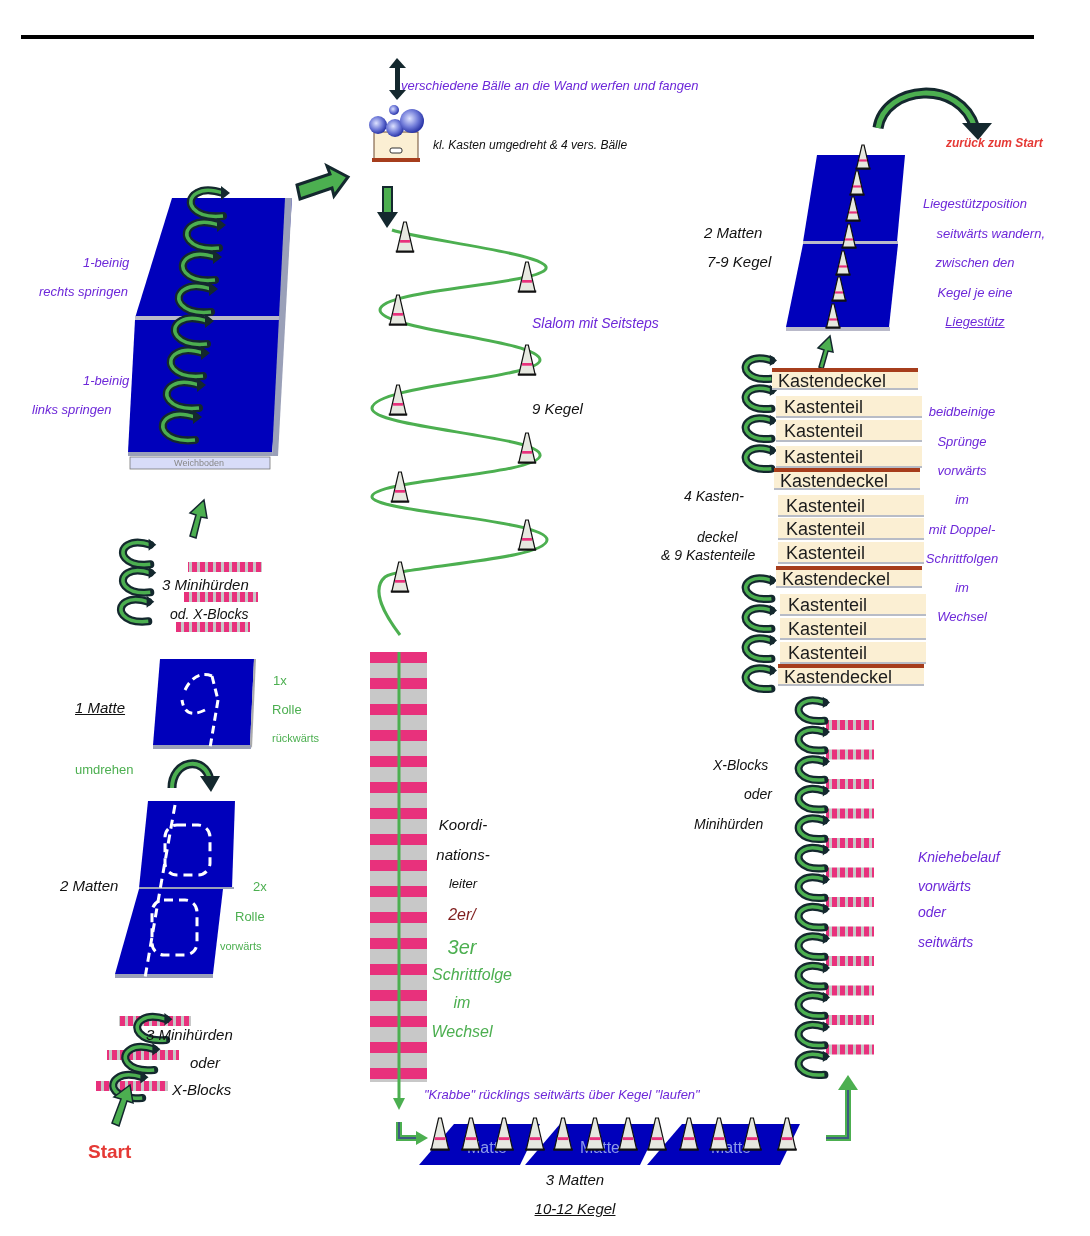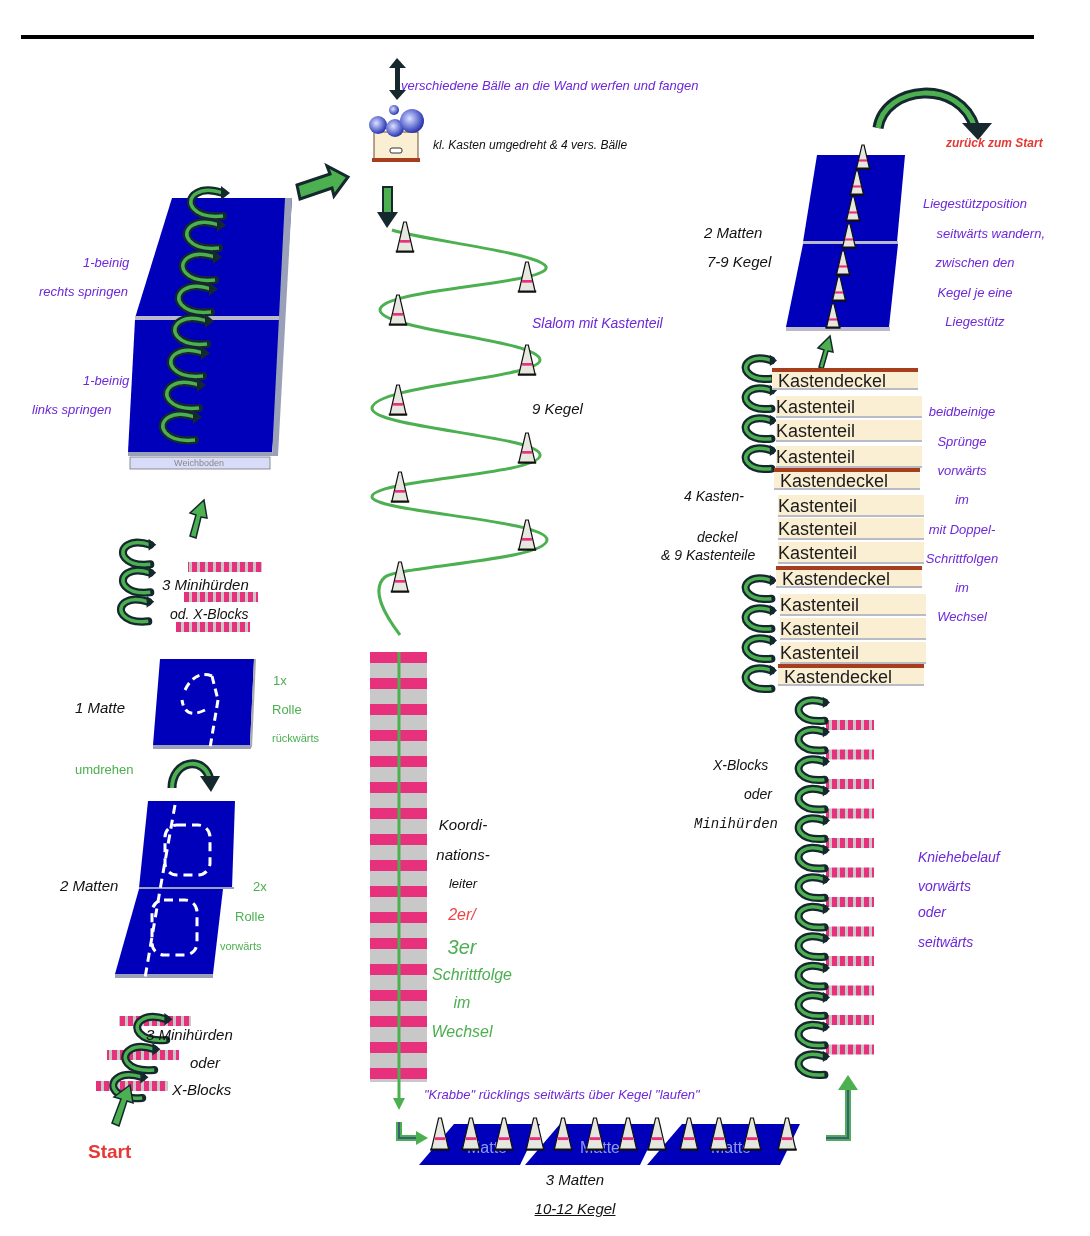--- a/index.html
+++ b/index.html
@@ -4,21 +4,21 @@
 <style>
   html, body { margin:0; padding:0; background:#ffffff; }
   body { width:1090px; height:1236px; position:relative; overflow:hidden; font-family:"Liberation Sans", sans-serif; }
   #stage { position:absolute; left:0; top:0; width:1090px; height:1236px; }
   .lbl { position:absolute; font-style:italic; white-space:nowrap; font-family:"Liberation Sans", sans-serif; }
   .blk { color:#111111; font-size:15px; }
   .grn { color:#6d28d9; font-size:13px; }
   .grn-up { color:#4caf50; font-size:13px; font-style:normal; }
   .red { color:#e53935; font-weight:bold; }
   .top-rule { position:absolute; left:21px; top:35px; width:1013px; height:4px; background:#000; }
-  .kasten { position:absolute; height:22px; background:#fbefd3; border-bottom:2px solid #b8bcc6; font-family:"Liberation Sans", sans-serif; font-size:18px; color:#1c1c1c; line-height:22px; box-sizing:border-box; padding-left:0; }
+  .kasten { position:absolute; height:22px; background:#fbefd3; border-bottom:2px solid #b8bcc6; font-family:"Liberation Sans", sans-serif; font-size:18px; color:#1c1c1c; line-height:22px; box-sizing:border-box; padding-left:8px; }
   .kasten.deckel { border-top:4px solid #a63d1c; padding-left:6px; line-height:18px; }
   .center { text-align:center; }
 </style>
 </head>
 <body>
 
 <div id="stage">
   <div class="top-rule"></div>
 
   <svg id="art" width="1090" height="1236" style="position:absolute;left:0;top:0">
@@ -527,56 +527,56 @@
   <div class="lbl blk" style="left:190px;top:1054px;">oder</div>
   <div class="lbl blk" style="left:172px;top:1081px;">X-Blocks</div>
 
   <div class="lbl blk" style="left:60px;top:877px;">2 Matten</div>
   <div class="lbl grn-up" style="left:253px;top:879px;">2x</div>
   <div class="lbl grn-up" style="left:235px;top:909px;">Rolle</div>
   <div class="lbl grn-up" style="left:220px;top:940px;font-size:11px;">vorwärts</div>
 
   <div class="lbl grn-up" style="left:75px;top:762px;">umdrehen</div>
 
-  <div class="lbl blk" style="left:75px;top:699px;">1 Matte</div>
+  <div class="lbl blk" style="left:75px;top:699px;text-decoration:underline;">1 Matte</div>
   <div class="lbl grn-up" style="left:273px;top:673px;">1x</div>
   <div class="lbl grn-up" style="left:272px;top:702px;">Rolle</div>
   <div class="lbl grn-up" style="left:272px;top:732px;font-size:11px;">rückwärts</div>
 
   <div class="lbl blk" style="left:162px;top:576px;">3 Minihürden</div>
   <div class="lbl blk" style="left:170px;top:606px;font-size:14px;">od. X-Blocks</div>
 
   <div class="lbl" style="left:152px;top:458px;font-size:9px;color:#888;font-style:normal;width:94px;text-align:center;">Weichboden</div>
   <div class="lbl grn" style="left:83px;top:255px;">1-beinig</div>
   <div class="lbl grn" style="left:39px;top:284px;">rechts springen</div>
   <div class="lbl grn" style="left:83px;top:373px;">1-beinig</div>
   <div class="lbl grn" style="left:32px;top:402px;">links springen</div>
 
   <div class="lbl grn" style="left:401px;top:78px;">verschiedene Bälle an die Wand werfen und fangen</div>
   <div class="lbl" style="left:433px;top:138px;font-size:12px;color:#111;">kl. Kasten umgedreht &amp; 4 vers. Bälle</div>
 
-  <div class="lbl grn" style="left:532px;top:315px;font-size:14px;">Slalom mit Kastenteil</div>
+  <div class="lbl grn" style="left:532px;top:315px;font-size:14px;">Slalom mit Seitsteps</div>
   <div class="lbl blk" style="left:532px;top:400px;">9 Kegel</div>
 
   <div class="lbl blk center" style="left:428px;top:816px;width:70px;">Koordi-</div>
   <div class="lbl blk center" style="left:428px;top:846px;width:70px;">nations-</div>
   <div class="lbl blk center" style="left:428px;top:876px;width:70px;font-size:13px;">leiter</div>
-  <div class="lbl center" style="left:422px;top:906px;width:80px;color:#ef4444;font-size:16px;">2er/</div>
+  <div class="lbl center" style="left:422px;top:906px;width:80px;color:#7f1d1d;font-size:16px;">2er/</div>
   <div class="lbl center" style="left:422px;top:936px;width:80px;color:#4caf50;font-size:20px;">3er</div>
   <div class="lbl center" style="left:422px;top:966px;width:100px;color:#4caf50;font-size:16px;">Schrittfolge</div>
   <div class="lbl center" style="left:422px;top:994px;width:80px;color:#4caf50;font-size:16px;">im</div>
   <div class="lbl center" style="left:422px;top:1023px;width:80px;color:#4caf50;font-size:16px;">Wechsel</div>
 
   <div class="lbl grn" style="left:424px;top:1087px;font-size:13px;">"Krabbe" rücklings seitwärts über Kegel "laufen"</div>
   <div class="lbl blk center" style="left:520px;top:1171px;width:110px;">3 Matten</div>
   <div class="lbl blk center" style="left:520px;top:1200px;width:110px;text-decoration:underline;">10-12 Kegel</div>
 
   <div class="lbl blk" style="left:713px;top:757px;font-size:14px;">X-Blocks</div>
   <div class="lbl blk" style="left:744px;top:786px;font-size:14px;">oder</div>
-  <div class="lbl blk" style="left:694px;top:816px;font-size:14px;font-family:Liberation Mono, monospace;">Minihürden</div>
+  <div class="lbl blk" style="left:694px;top:816px;font-size:14px;">Minihürden</div>
   <div class="lbl grn" style="left:918px;top:849px;font-size:14px;">Kniehebelauf</div>
   <div class="lbl grn" style="left:918px;top:878px;font-size:14px;">vorwärts</div>
   <div class="lbl grn" style="left:918px;top:904px;font-size:14px;">oder</div>
   <div class="lbl grn" style="left:918px;top:934px;font-size:14px;">seitwärts</div>
 
   <div class="lbl blk" style="left:684px;top:488px;font-size:14px;">4 Kasten-</div>
   <div class="lbl blk" style="left:697px;top:518px;font-size:14px;margin-top:11px;">deckel</div>
   <div class="lbl blk" style="left:661px;top:547px;font-size:14px;">&amp; 9 Kastenteile</div>
   <div id="s11-actions">
       <div class="lbl grn center" style="left: 912px; width: 100px; top: 404px;">beidbeinige</div>
@@ -588,16 +588,16 @@
       <div class="lbl grn center" style="left: 912px; width: 100px; top: 580px;">im</div>
       <div class="lbl grn center" style="left: 912px; width: 100px; top: 609px;">Wechsel</div>
     </div>
 
   <div class="lbl blk" style="left:704px;top:224px;">2 Matten</div>
   <div class="lbl blk" style="left:707px;top:253px;">7-9 Kegel</div>
   <div class="lbl grn center" style="left:905px;top:196px;width:140px;">Liegestützposition</div>
   <div class="lbl grn center" style="left:905px;top:226px;width:140px;text-align:right;">seitwärts wandern,</div>
   <div class="lbl grn center" style="left:905px;top:255px;width:140px;">zwischen den</div>
   <div class="lbl grn center" style="left:905px;top:285px;width:140px;">Kegel je eine</div>
-  <div class="lbl grn center" style="left:905px;top:314px;width:140px;">Liegestütz</div>
+  <div class="lbl grn center" style="left:905px;top:314px;width:140px;text-decoration:underline;">Liegestütz</div>
 
   <div class="lbl red" style="left:946px;top:136px;font-size:12px;">zurück zum Start</div>
 </div>
 
 </body></html>

